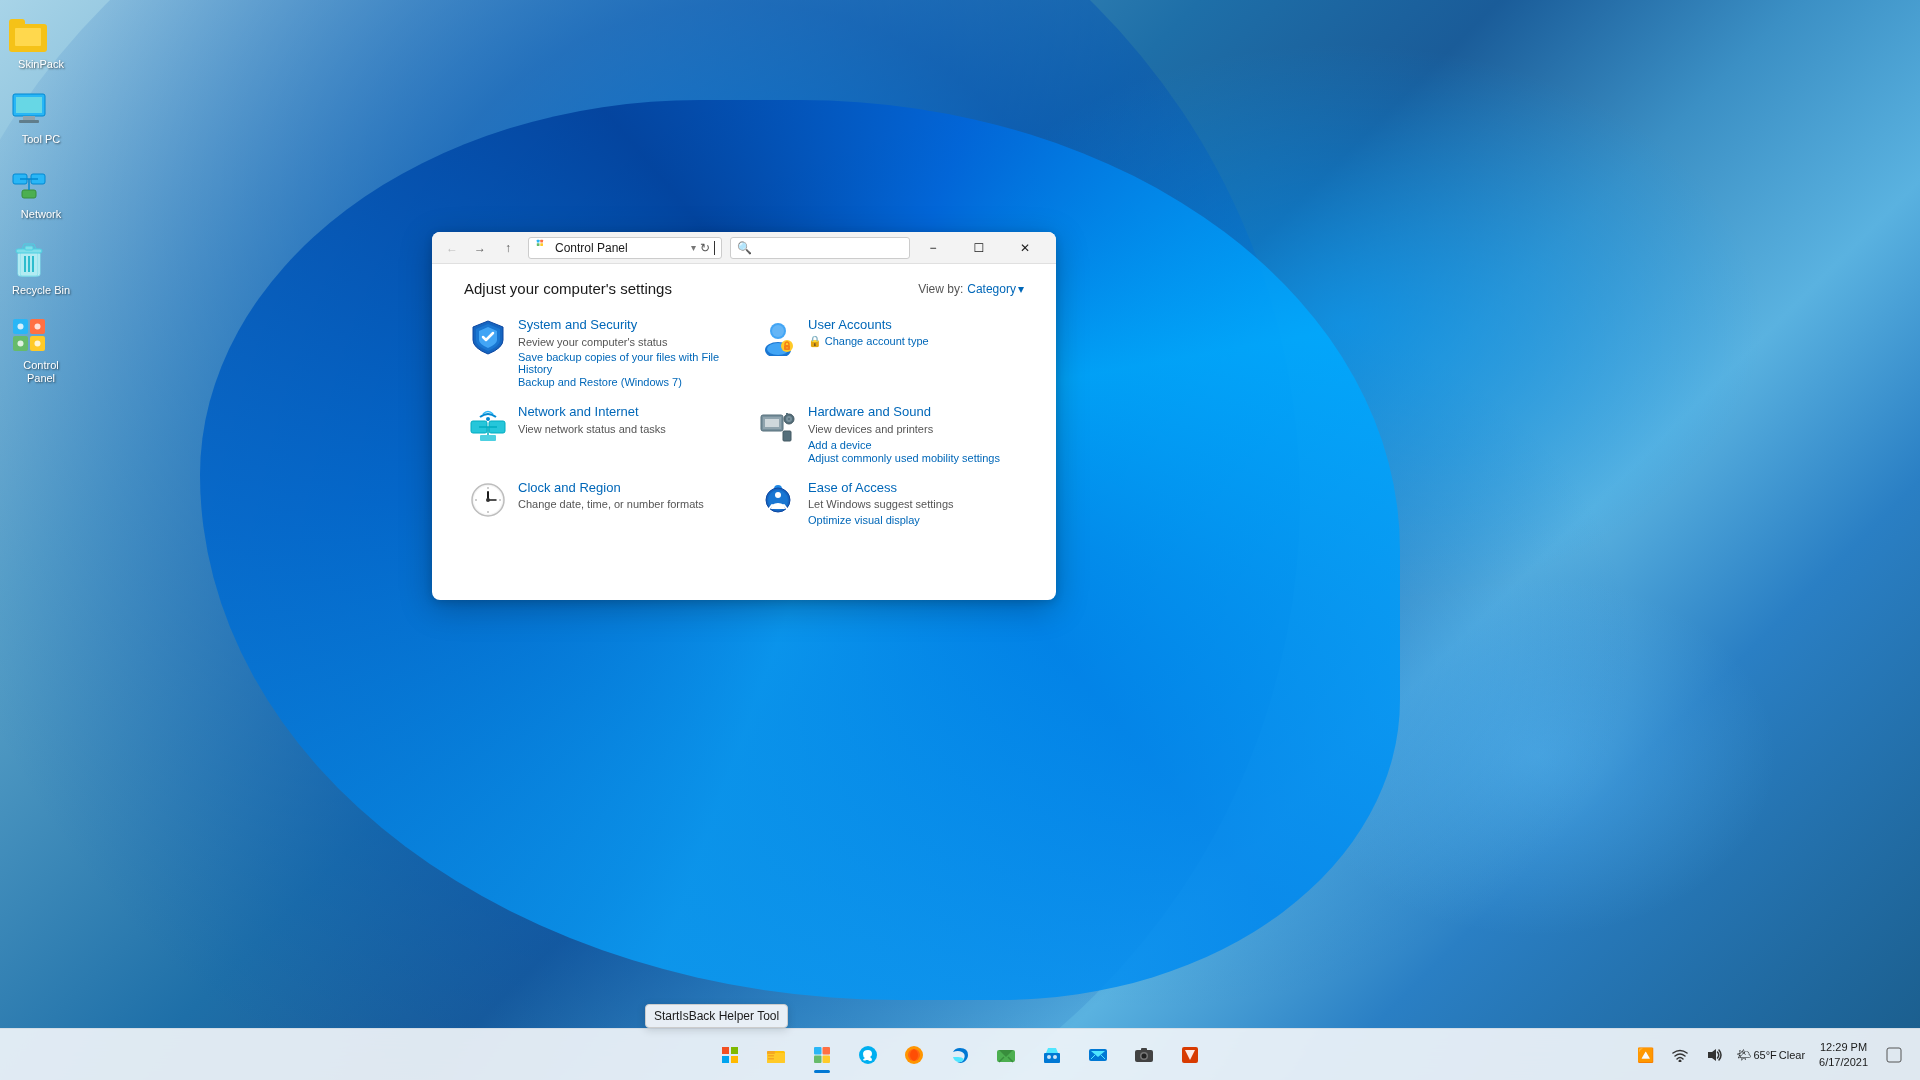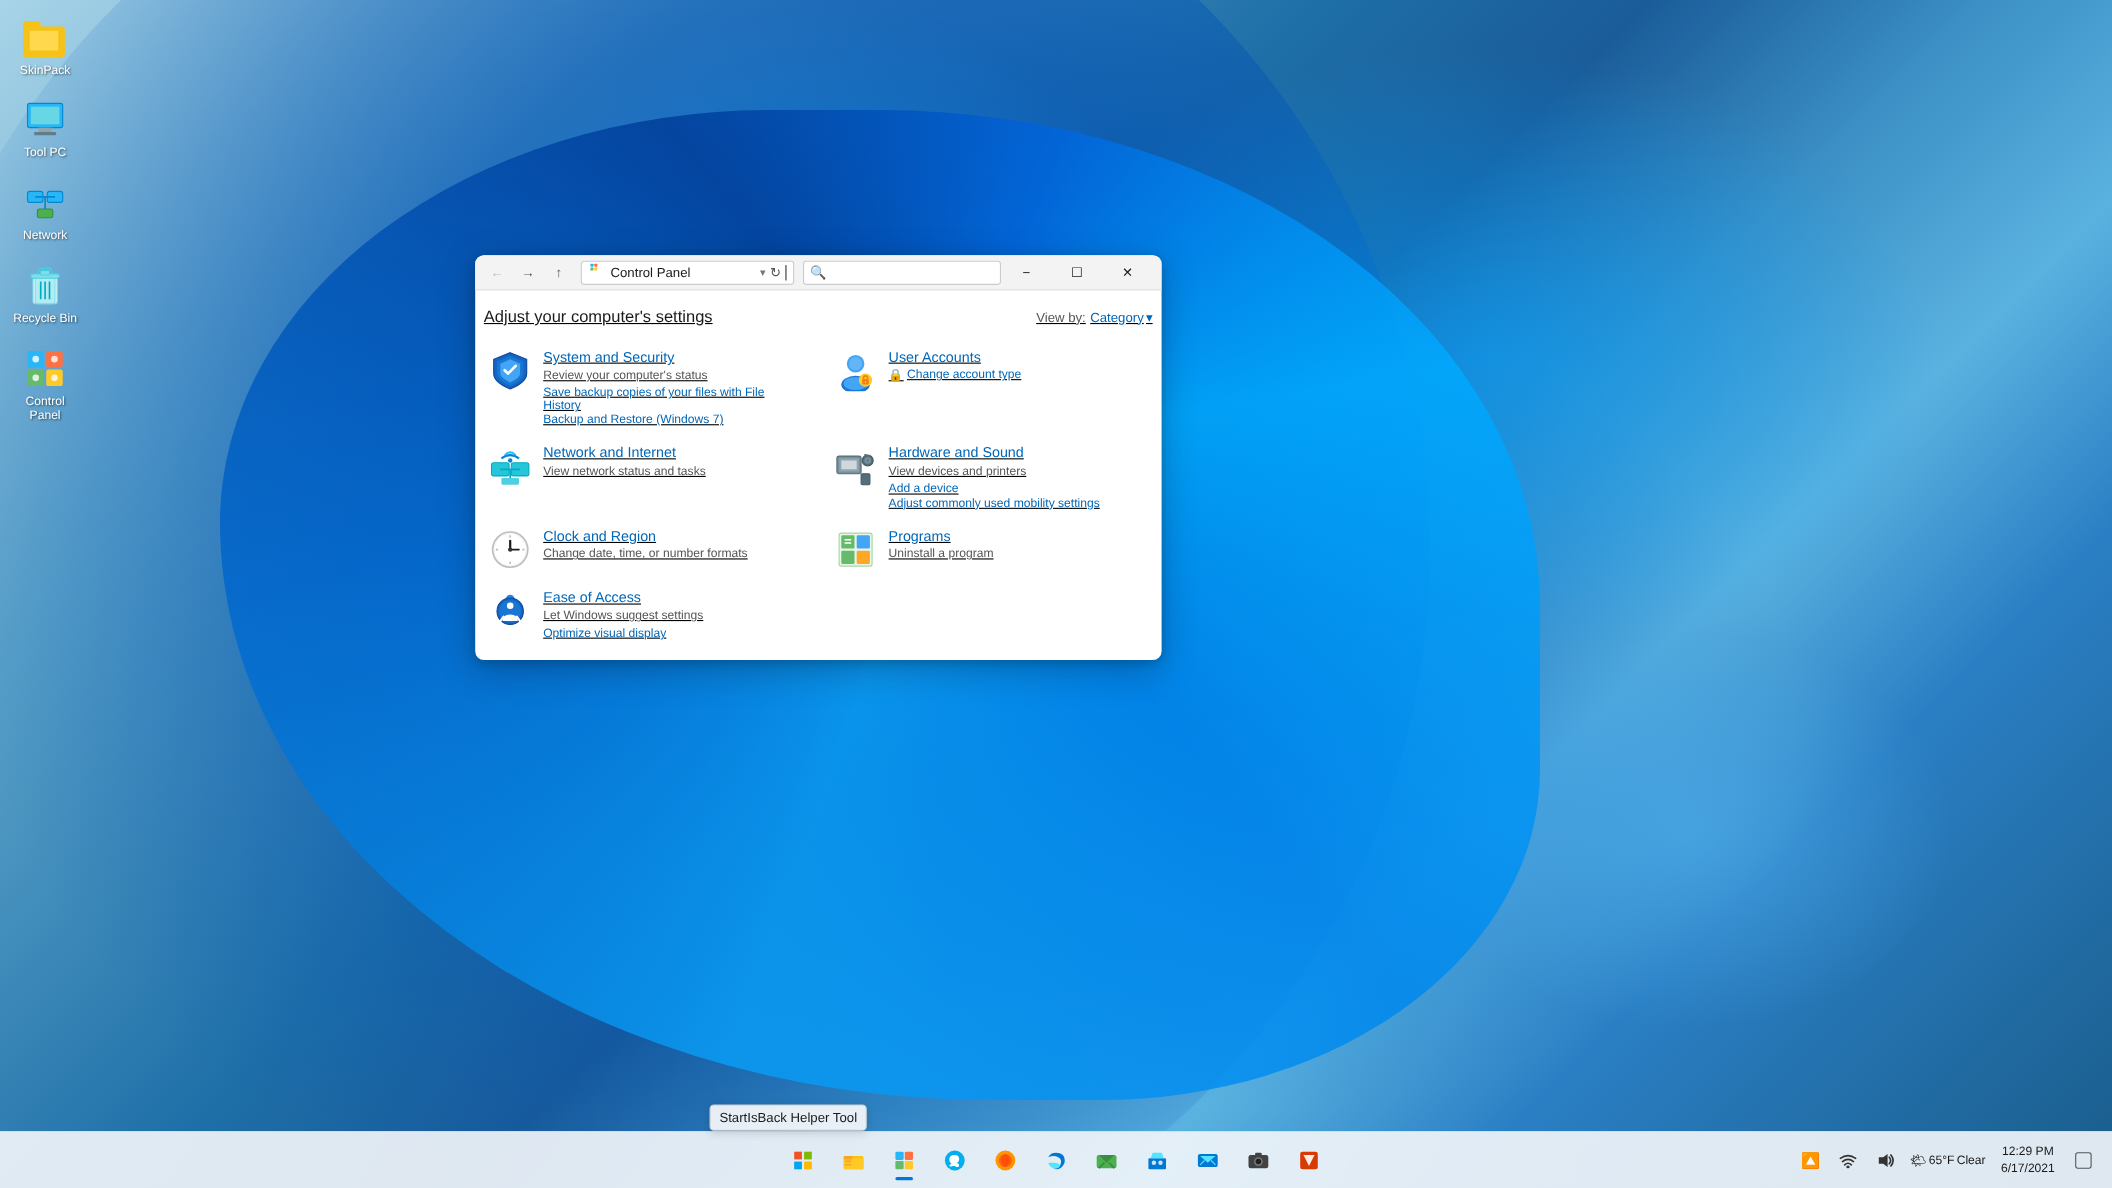--- a/index.html
+++ b/index.html
@@ -56,21 +56,21 @@
       left: 5px;
       display: flex;
       flex-direction: column;
       gap: 10px;
       z-index: 10;
     }
     .desktop-icon {
       width: 72px;
       display: flex;
       flex-direction: column;
-      align-items: center;
+      align-items: flex-start;
       gap: 4px;
       padding: 4px;
       cursor: pointer;
       border-radius: 4px;
     }
     .desktop-icon .icon-img {
       width: 40px;
       height: 40px;
       display: flex;
       align-items: center;
@@ -284,22 +284,21 @@
       justify-content: center;
       cursor: pointer;
       font-size: 12px;
       color: #1a1a1a;
     }
 
     
     .window-content {
       flex: 1;
       overflow-y: auto;
-      padding: 16px 8px;
-      text-decoration: underline;
+      padding: 16px 32px;
     }
     .content-header {
       display: flex;
       align-items: center;
       justify-content: space-between;
       margin-bottom: 16px;
     }
     .content-title {
       font-size: 15px;
       color: #1a1a1a;
@@ -592,37 +591,20 @@
             <line x1="19" y1="19" x2="27" y2="19" stroke="#1a1a1a" stroke-width="1.5" stroke-linecap="round"></line>
             <circle cx="19" cy="19" r="2" fill="#333"></circle>
           </svg>
         </div>
         <div class="category-content">
           <div class="category-title">Clock and Region</div>
           <div class="category-subtitle">Change date, time, or number formats</div>
         </div>
       </div>
 
-      <div class="category-item">
-        <div class="category-icon">
-          <svg width="38" height="38" viewBox="0 0 38 38">
-            <rect x="4" y="4" width="30" height="30" rx="2" fill="#e8f5e9" stroke="#a5d6a7" stroke-width="1"></rect>
-            <rect x="6" y="6" width="12" height="12" rx="1" fill="#66bb6a"></rect>
-            <rect x="6" y="20" width="12" height="12" rx="1" fill="#66bb6a"></rect>
-            <rect x="20" y="6" width="12" height="12" rx="1" fill="#42a5f5"></rect>
-            <rect x="20" y="20" width="12" height="12" rx="1" fill="#ffa726"></rect>
-            <line x1="9" y1="10" x2="15" y2="10" stroke="white" stroke-width="1.5"></line>
-            <line x1="9" y1="13" x2="15" y2="13" stroke="white" stroke-width="1.5"></line>
-          </svg>
-        </div>
-        <div class="category-content">
-          <div class="category-title">Programs</div>
-          <div class="category-subtitle">Uninstall a program</div>
-        </div>
-      </div>
 
       <div class="category-item">
         <div class="category-icon">
           <svg width="38" height="38" viewBox="0 0 38 38">
             <circle cx="19" cy="8" r="4" fill="#1e88e5"></circle>
             <circle cx="19" cy="19" r="12" fill="#1565c0" stroke="#0d47a1" stroke-width="1"></circle>
             <circle cx="19" cy="19" r="10" fill="#1976d2"></circle>
 
             <circle cx="19" cy="14" r="3" fill="white"></circle>
             <path d="M12 28 Q12 22 19 22 Q26 22 26 28" fill="white"></path>

